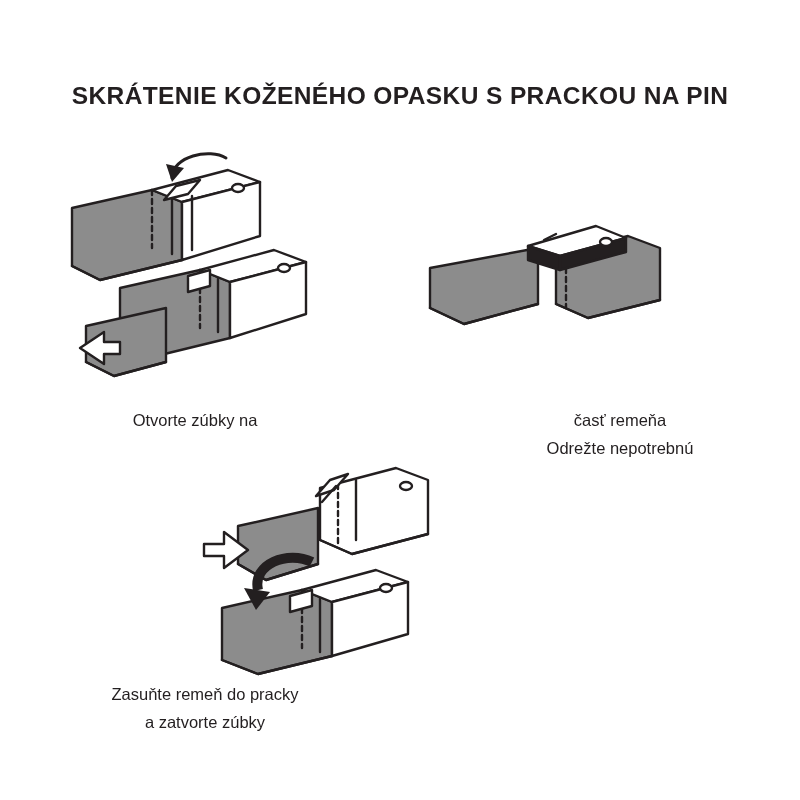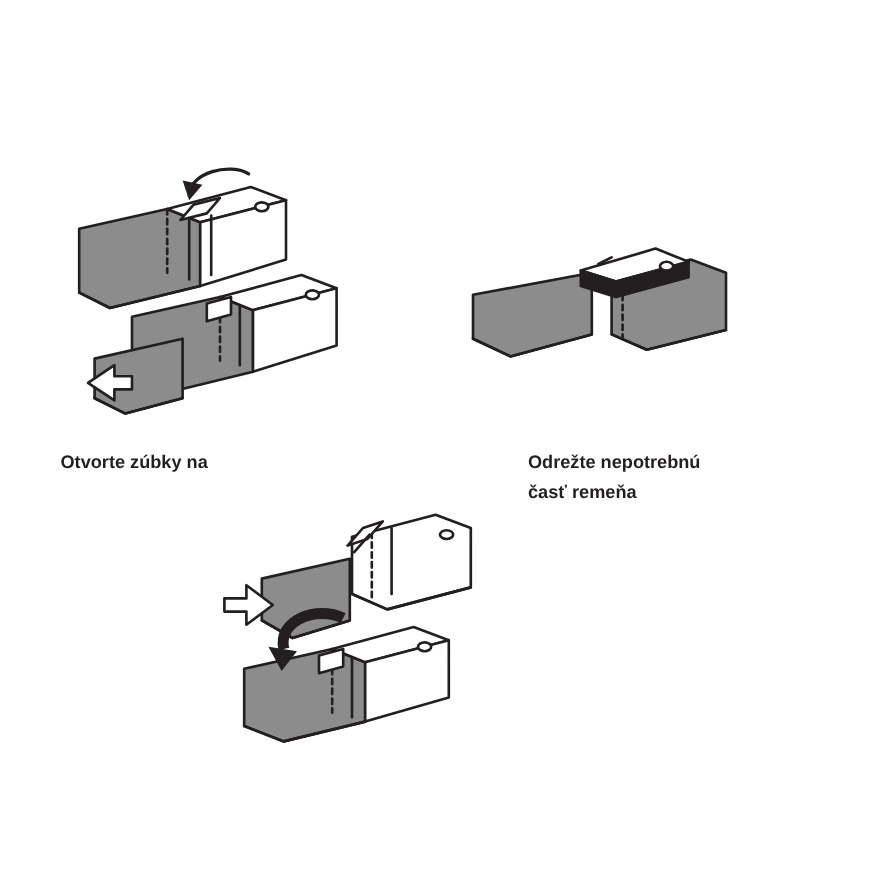--- a/index.html
+++ b/index.html
@@ -27,23 +27,23 @@
     width: 800px;
     text-align: center;
     font-size: 24.5px;
     font-weight: bold;
     letter-spacing: 0.4px;
     color: #231f20;
     white-space: nowrap;
   }
   .caption {
     position: absolute;
-    text-align: left;
+    text-align: center;
     font-size: 16.5px;
-    font-weight: bold;
+    font-weight: normal;
     line-height: 28px;
     color: #231f20;
   }
   #caption-1 { left: 55px;  top: 406px; width: 280px; }
   #caption-2 { left: 480px; top: 406px; width: 280px; }
   #caption-3 { left: 55px;  top: 680px; width: 300px; }
 
   .panel {
     position: absolute;
   }
@@ -58,20 +58,21 @@
     width: 220px;
     height: 90px;
   }
   svg { display: block; overflow: visible; }
 </style>
 </head>
 <body>
 
 <div id="page">
 
+  <div id="title">SKRÁTENIE KOŽENÉHO OPASKU S PRACKOU NA PIN</div>
 
   <div class="panel" id="panel-1">
     <svg width="330" height="250" viewBox="0 0 330 250">
       <g fill="none" stroke="#231f20" stroke-width="2.4" stroke-linejoin="round" stroke-linecap="round">
 
         <g>
 
           <path d="M12,78 L92,60 L122,72 L122,130 L40,150 L12,136 Z" fill="#8c8c8c"></path>
 
           <path d="M12,136 L40,150 L122,130" fill="none" stroke="#231f20"></path>
@@ -140,22 +141,22 @@
           <path d="M108,46 L140,56 L140,70 L108,60 Z" fill="#231f20" stroke="#231f20"></path>
           <path d="M140,56 L206,38 L206,52 L140,70 Z" fill="#231f20" stroke="#231f20"></path>
           <ellipse cx="186" cy="42" rx="6" ry="4" fill="#ffffff" stroke="#231f20"></ellipse>
           <path d="M124,40 L136,34"></path>
         </g>
       </g>
     </svg>
   </div>
 
   <div class="caption" id="caption-2">
+    <div>časť remeňa</div>
     <div>Odrežte nepotrebnú</div>
-    <div>časť remeňa</div>
   </div>
 
   <div class="panel" id="panel-3">
     <svg width="340" height="240" viewBox="0 0 340 240">
       <g fill="none" stroke="#231f20" stroke-width="2.4" stroke-linejoin="round" stroke-linecap="round">
 
         <g>
           <path d="M130,48 L206,28 L238,40 L238,94 L162,114 L130,100 Z" fill="#ffffff"></path>
           <path d="M130,100 L162,114 L238,94" fill="none"></path>
           <path d="M148,44 L148,104" stroke-dasharray="5 4"></path>
@@ -187,15 +188,19 @@
         </g>
 
         <g>
           <path d="M68,150 C62,124 98,110 122,122" fill="none" stroke-width="10" stroke-linecap="butt"></path>
           <path d="M54,148 L80,152 L66,170 Z" fill="#231f20" stroke="none"></path>
         </g>
       </g>
     </svg>
   </div>
 
+  <div class="caption" id="caption-3">
+    <div>Zasuňte remeň do pracky</div>
+    <div>a zatvorte zúbky</div>
+  </div>
 
 
 </div>
 
 </body></html>

